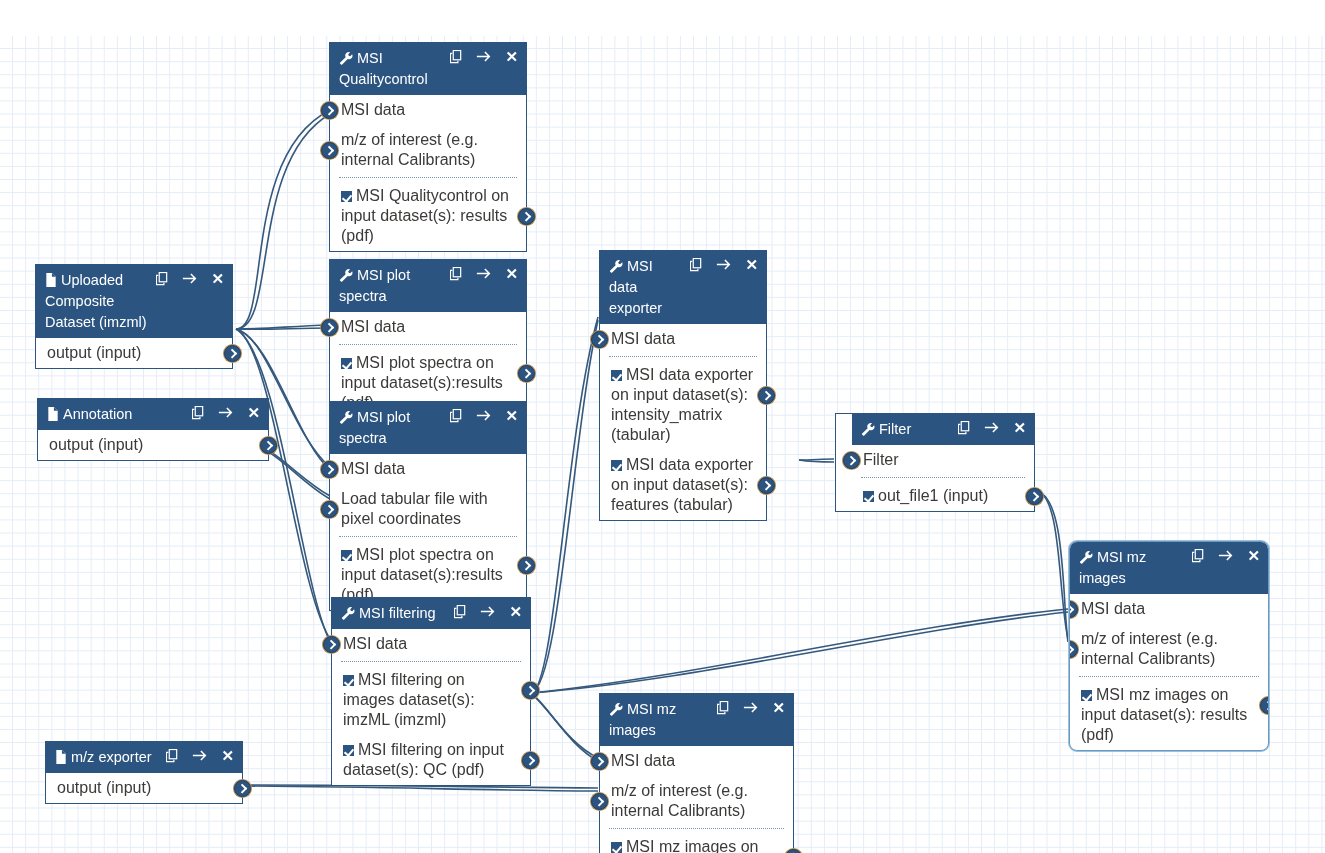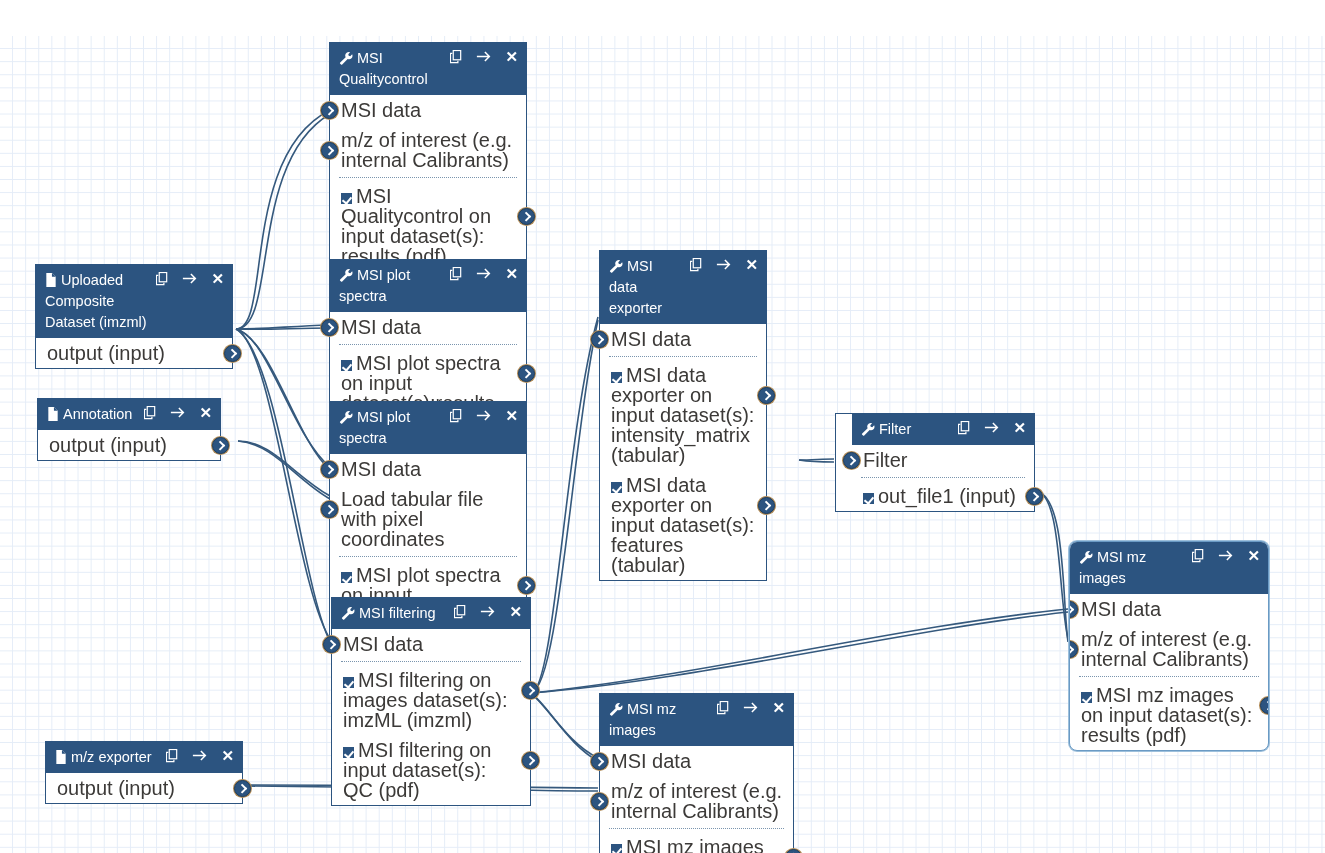--- a/index.html
+++ b/index.html
@@ -71,21 +71,21 @@
     cursor: pointer;
   }
   .ico-close {
     color: #ffffff;
     font-size: 15px;
     font-weight: bold;
     line-height: 1;
   }
   .node-body { padding: 0; }
   .terminal-row {
-    font-size: 20px;
+    font-size: 16px;
     color: #3c3a38;
     line-height: 20px;
     padding: 5px 10px 5px 11px;
     position: relative;
     box-sizing: border-box;
   }
   .terminal-row.out { text-align: left; }
   .divider {
     border-top: 1px dotted #7a95ae;
     margin: 2px 9px 3px 9px;
@@ -239,21 +239,21 @@
           </span>
           <span class="ico-close">✕</span>
         </span>
       </div>
       <div class="node-body">
         <div class="terminal-row"><span class="knob in" style="top: 6.5px;"></span><span>MSI data</span></div>
         <div class="divider"></div>
         <div class="terminal-row out"><span class="cbx"></span><span>MSI plot spectra on input dataset(s):results (pdf)</span><span class="knob out" style="top: 16.5px;"></span></div>
       </div>
     </div>
-    <div class="node" style="left: 37px; top: 362px; width: 184px;">
+    <div class="node" style="left: 37px; top: 362px; width: 232px;">
       <div class="node-header">
         <span class="hdr-title"><svg class="doc" width="12" height="14" viewBox="0 0 12 15">
             <path fill="#ffffff" d="M1 0h6l4 4v11H1z"></path>
             <path fill="#2c5480" d="M7 0v4h4z"></path>
           </svg><span>Annotation</span></span>
         <span class="hdr-tools">
           <span>
             <svg width="13" height="14" viewBox="0 0 14 15">
               <rect x="3.5" y="0.5" width="8" height="10" fill="none" stroke="#ffffff" stroke-width="1.3"></rect>
               <path d="M2.5 3.5h-2v10h8v-2" fill="none" stroke="#ffffff" stroke-width="1.3"></path>

